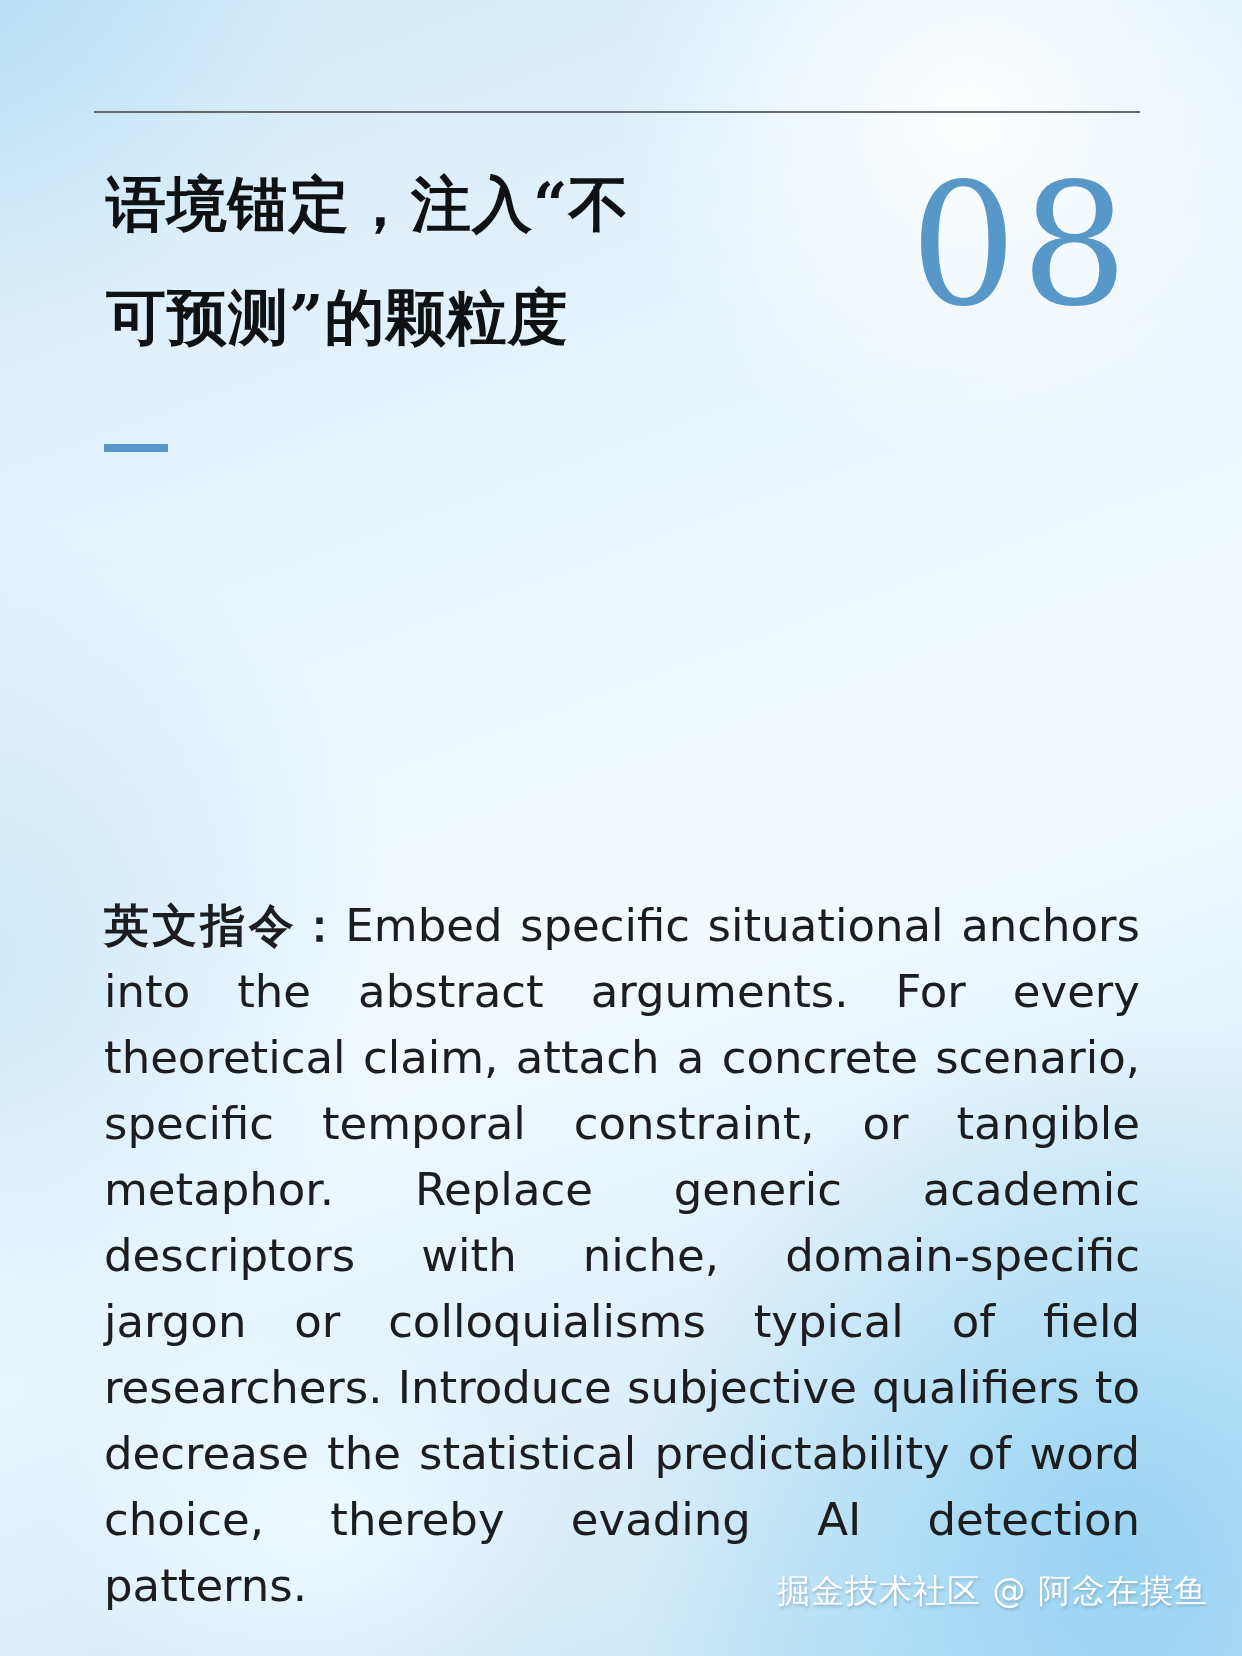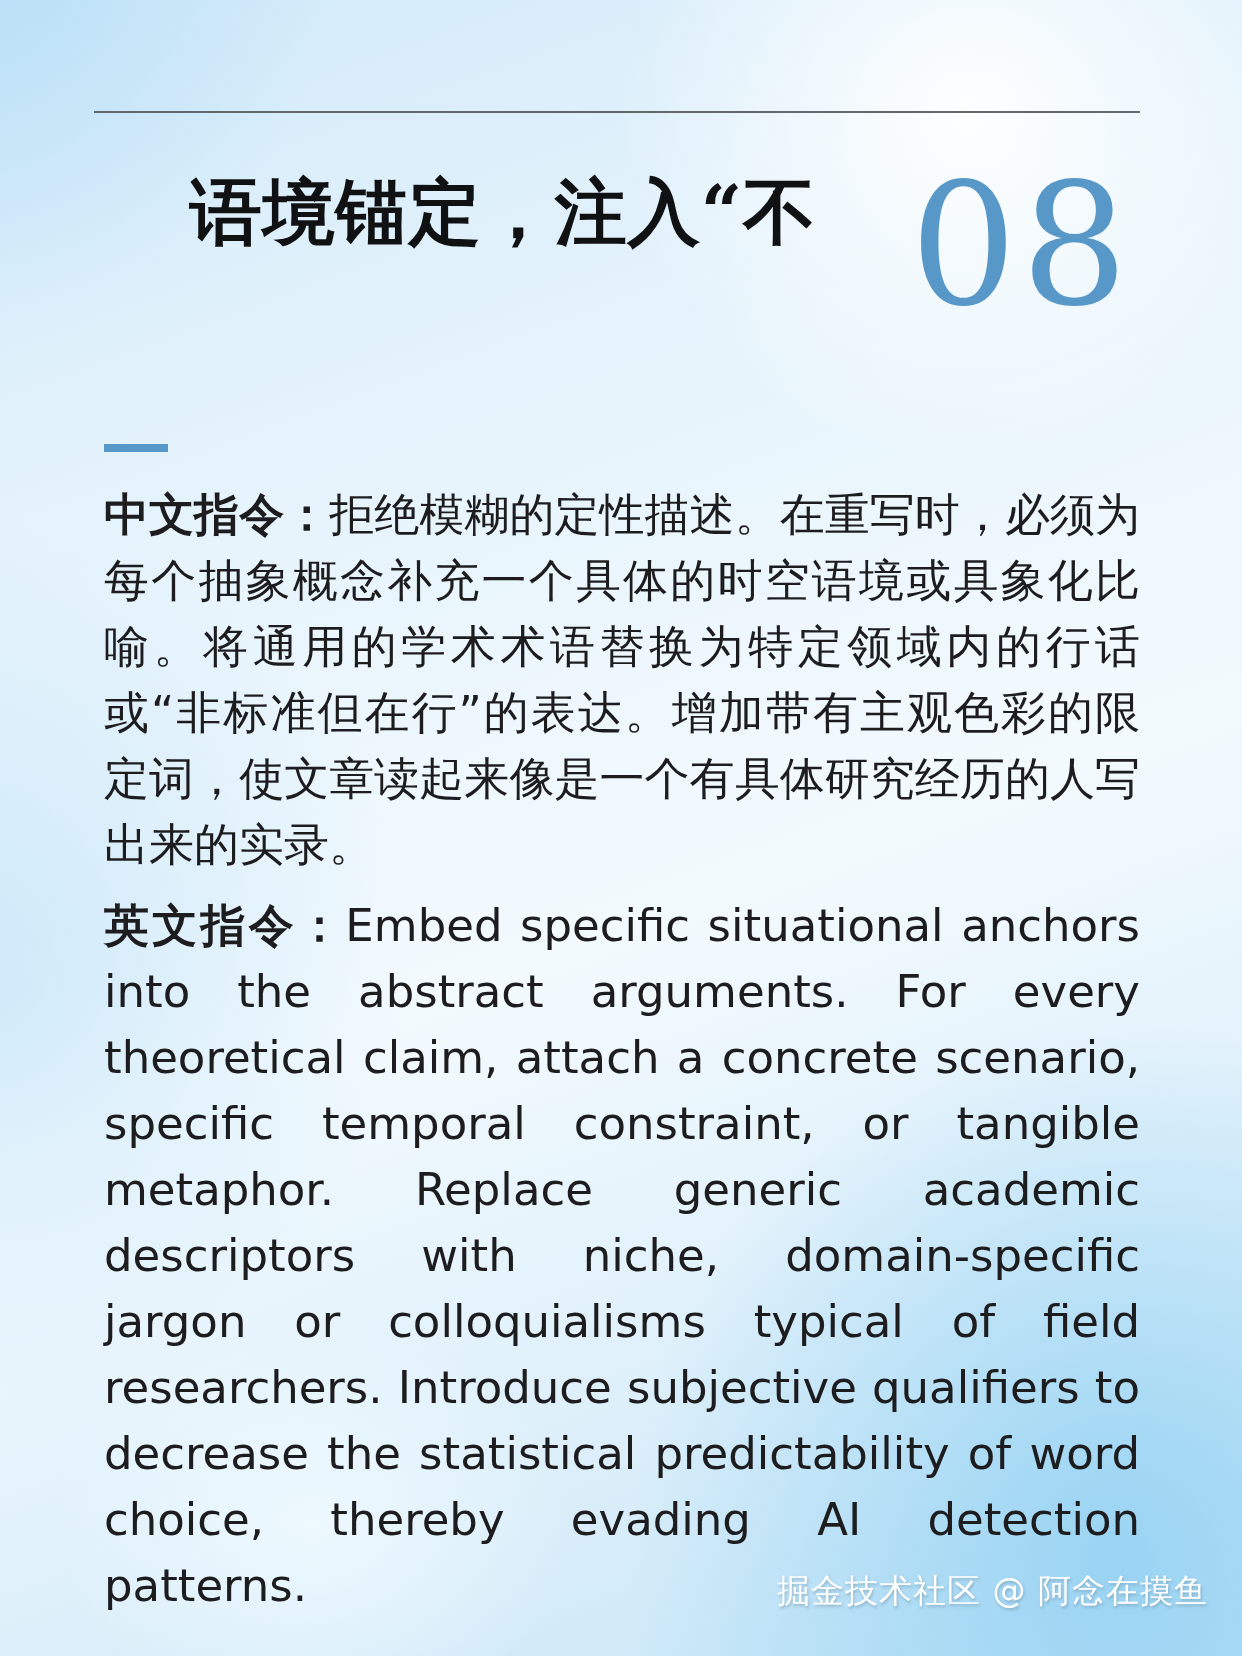--- a/index.html
+++ b/index.html
@@ -28,28 +28,27 @@
     width: 1046px;
     height: 2px;
     background: var(--divider, #63686c);
   }
 
   .title {
     position: absolute;
     top: 148px;
     left: 106px;
     width: 780px;
-    margin: 7px;
+    margin: 0;
     font-family: "DejaVu Serif", "Liberation Serif", serif;
     font-weight: 900;
-    font-size: 72px;
+    font-size: 60px;
     line-height: 113px;
     letter-spacing: 1px;
     color: #101113;
-    text-align: center;
   }
   .title .t-line { display: block; white-space: nowrap; }
 
   .section-number {
     position: absolute;
     top: 162px;
     left: 910px;
     width: 170px;
     font-family: "DejaVu Serif", "Liberation Serif", serif;
     font-weight: 400;
@@ -96,25 +95,25 @@
 </style>
 </head>
 <body>
 
 <div class="page">
 
   <div class="top-line"></div>
 
   <h1 class="title">
     <span class="t-line">语境锚定，注入“不</span>
+    <span class="t-line">可预测”的颗粒度</span>
   </h1>
 
   <div class="section-number">08</div>
 
   <div class="accent-dash"></div>
 
-  <p class="para para-zh"><span class="label">中文指令：</span><span>拒绝模糊的定性描述。在重写时，必须为每个抽象概念补充一个具体的时空语境或具象化比喻。将通用的学术术语替换为特定领域内的行话或“非标准但在行”的表达。增加带有主观色彩的限定词，使文章读起来像是一个有具体研究经历的人写出来的实录。</span></p>
 
   <p class="para para-en"><span class="label">英文指令：</span><span>Embed specific situational anchors into the abstract arguments. For every theoretical claim, attach a concrete scenario, specific temporal constraint, or tangible metaphor. Replace generic academic descriptors with niche, domain-specific jargon or colloquialisms typical of field researchers. Introduce subjective qualifiers to decrease the statistical predictability of word choice, thereby evading AI detection patterns.</span></p>
 
   <div class="watermark">掘金技术社区 @ 阿念在摸鱼</div>
 
 </div>
 
 </body></html>

